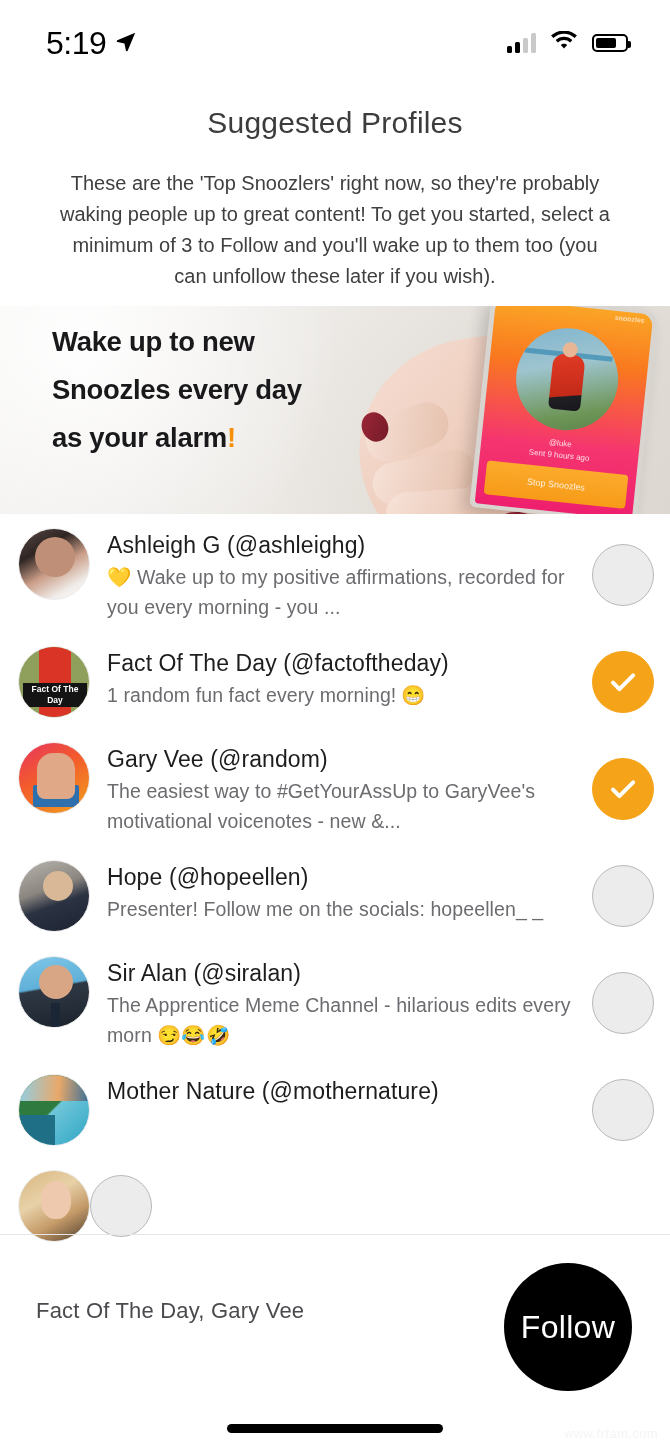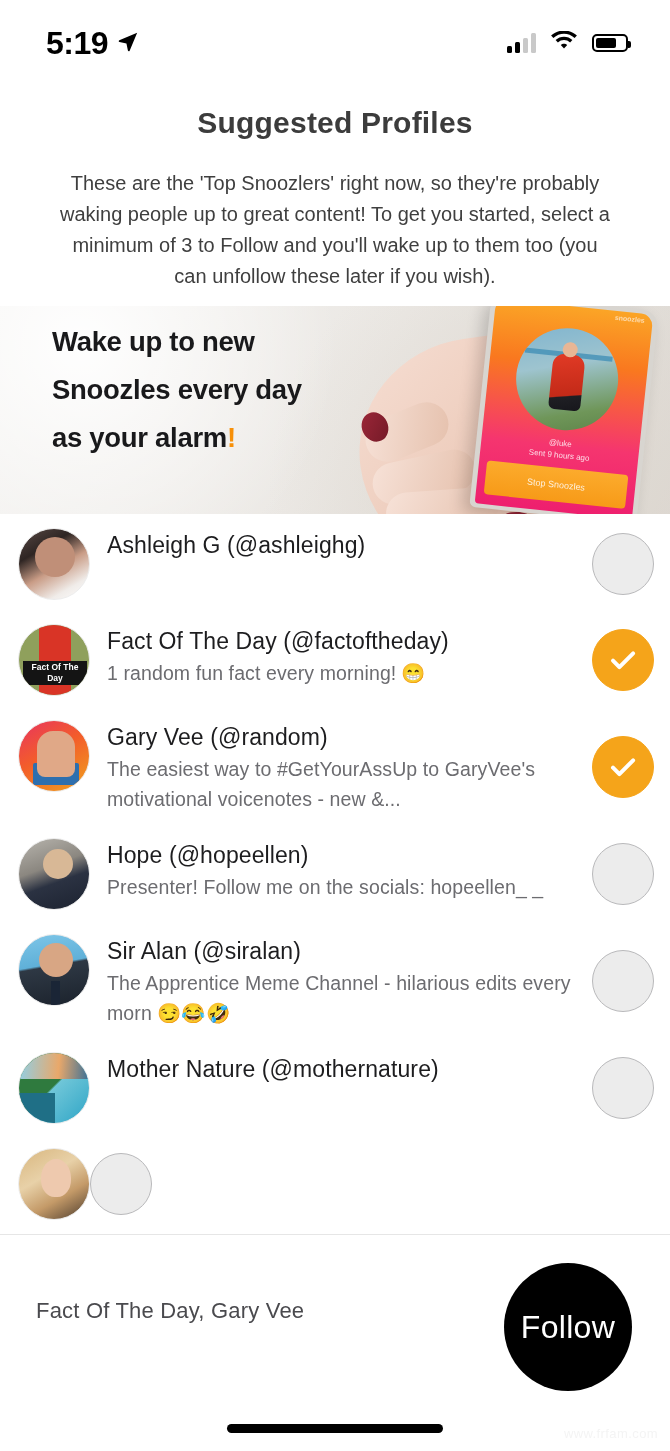--- a/index.html
+++ b/index.html
@@ -11,21 +11,21 @@
   }
   .phone { position:relative; width:670px; height:1451px; background:#fff; }
 
   
   .statusbar {
     position:absolute; top:0; left:0; width:670px; height:86px;
     display:flex; align-items:center; justify-content:space-between;
     padding:0 42px 0 46px;
   }
   .sb-left { display:flex; align-items:center; gap:9px; }
-  .sb-time { font-size:32px; font-weight:700; color:#000; letter-spacing:-0.5px; }
+  .sb-time { font-size:32px; font-weight:400; color:#000; letter-spacing:-0.5px; }
   .loc-arrow { display:block; }
   .sb-right { display:flex; align-items:center; gap:14px; }
   .bars { display:flex; align-items:flex-end; gap:3px; height:20px; }
   .bars i { display:block; width:5px; border-radius:1.5px; background:#000; }
   .bars i:nth-child(1){ height:7px; }
   .bars i:nth-child(2){ height:11px; }
   .bars i:nth-child(3){ height:15px; background:#c9c9c9; }
   .bars i:nth-child(4){ height:20px; background:#c9c9c9; }
   .battery {
     width:36px; height:18px; border:2px solid #000; border-radius:5px;
@@ -33,21 +33,21 @@
   }
   .battery::after {
     content:""; position:absolute; right:-5px; top:5px;
     width:3px; height:7px; background:#000; border-radius:0 2px 2px 0;
   }
   .battery b { display:block; height:100%; background:#000; border-radius:2px; }
 
   
   .page-title {
     position:absolute; top:106px; left:0; width:670px;
-    text-align:center; font-size:30px; color:#3c3c3c; font-weight:700;
+    text-align:center; font-size:30px; color:#3c3c3c; font-weight:400;
     letter-spacing:0.2px;
   }
   .page-sub {
     position:absolute; top:168px; left:56px; width:558px;
     text-align:center; font-size:20px; line-height:31px;
     color:#3f3f3f; font-weight:400;
   }
 
   
   .banner {
@@ -301,20 +301,21 @@
 
   <div class="list">
 
     <div class="row">
       <div class="avatar av-ashleigh"></div>
       <div class="row-body">
         <div class="row-name">
           <span>Ashleigh G</span>
           <span>(@ashleighg)</span>
         </div>
+        <div class="row-desc">💛 Wake up to my positive affirmations, recorded for you every morning - you ...</div>
       </div>
       <div class="toggle">
         
       </div>
     </div>
 
     <div class="row">
       <div class="avatar av-fact">
         <div class="av-fact-lbl">Fact Of The Day</div>
       </div>

